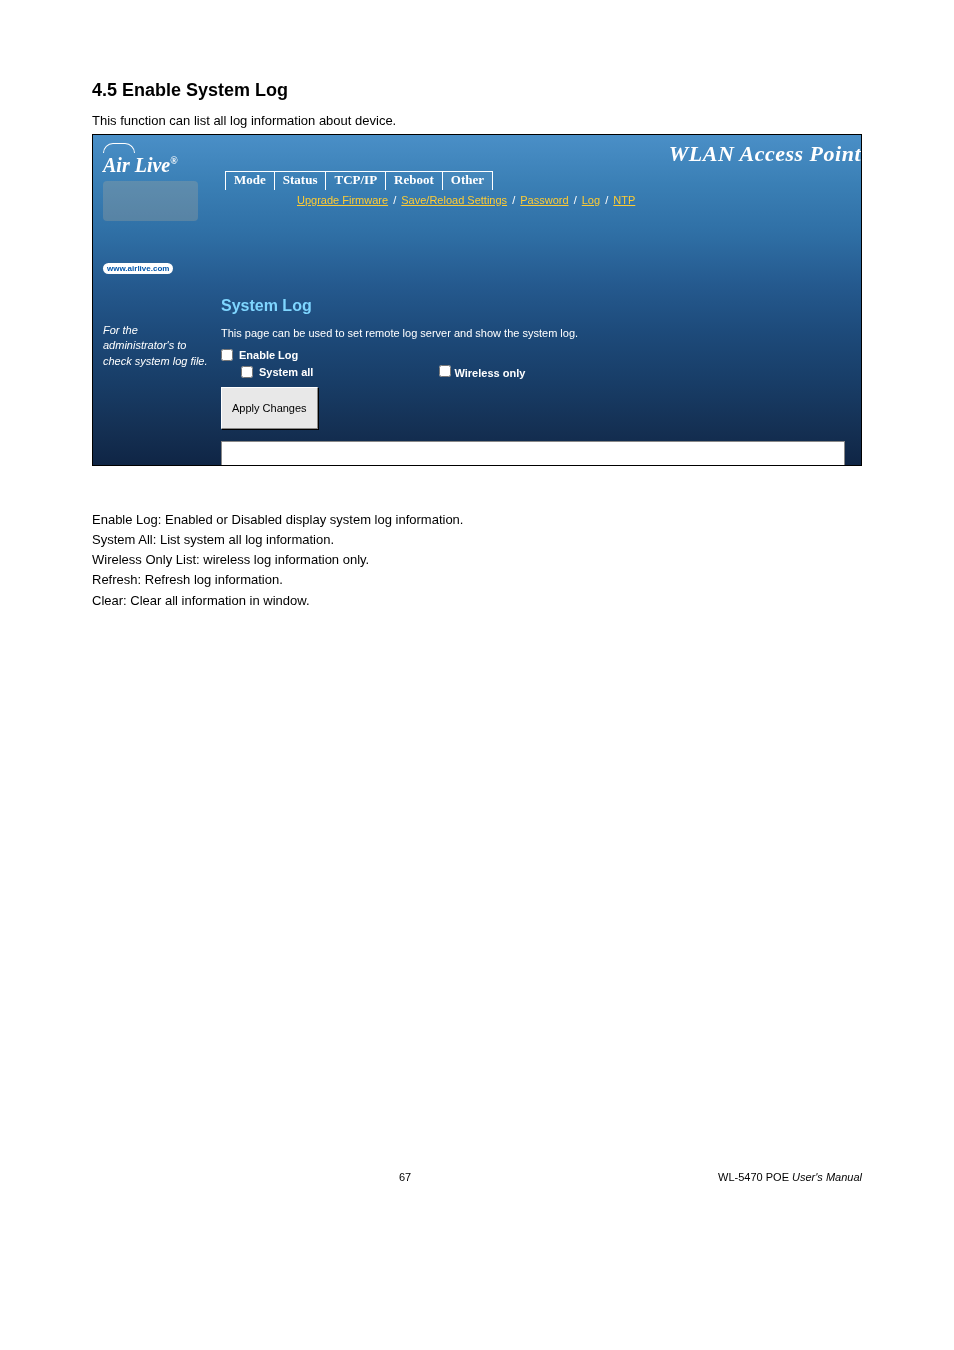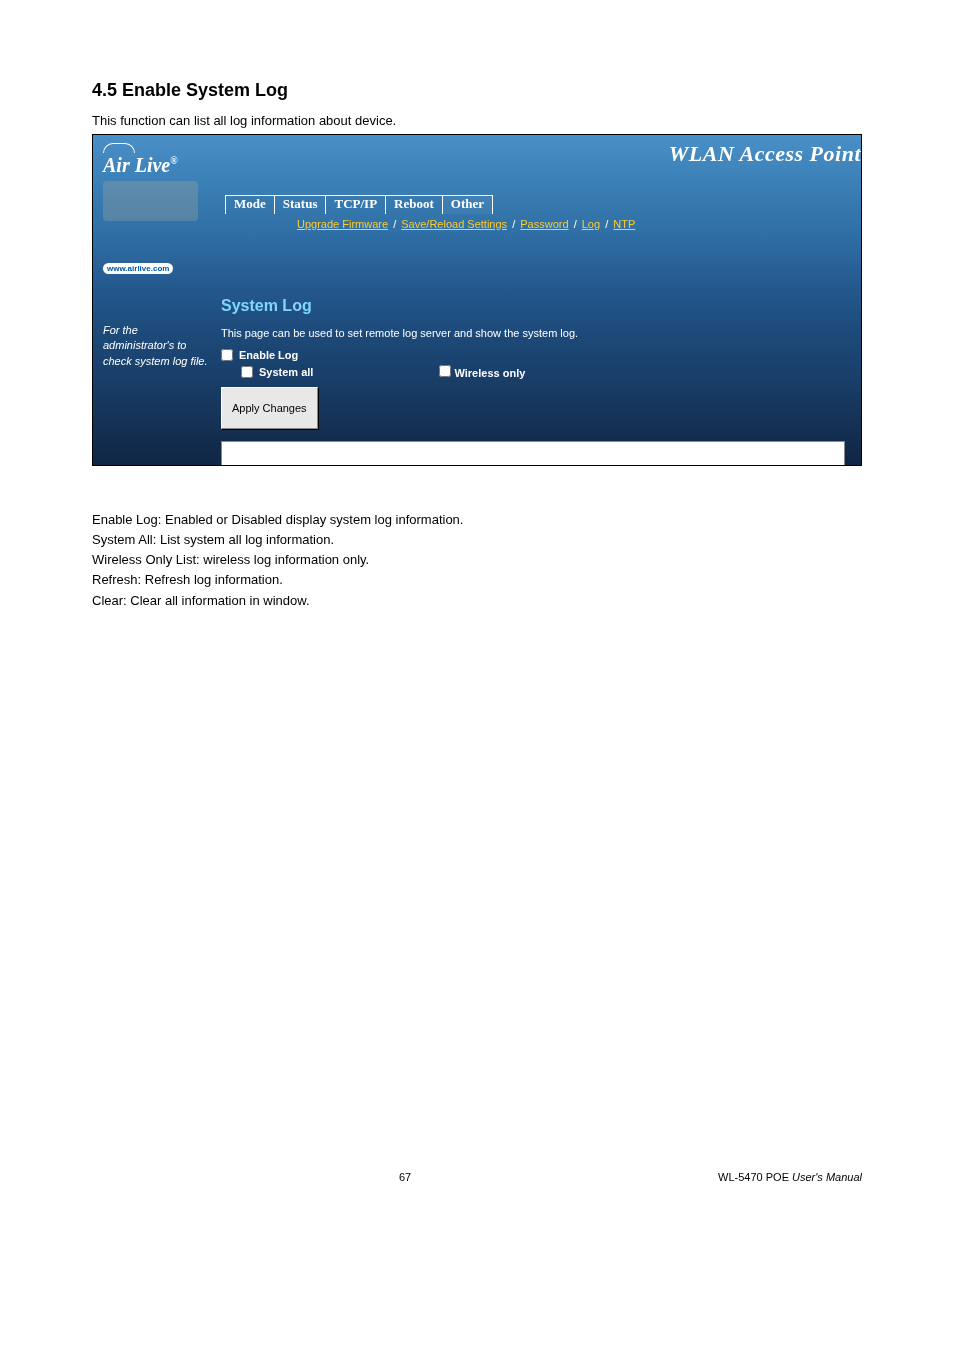--- a/index.html
+++ b/index.html
@@ -92,21 +92,21 @@
     .wlan-title {
       color: #fff;
       font-family: 'Comic Sans MS', cursive;
       font-size: 22px;
       font-weight: bold;
       font-style: italic;
       letter-spacing: 0.5px;
       text-align: right;
     }
     .nav-row {
-      margin-top: 28px;
+      margin-top: 4px;
       display: flex;
       align-items: center;
       gap: 0;
     }
     .nav-tab {
       color: #fff;
       font-family: 'Comic Sans MS', cursive;
       font-size: 13px;
       font-weight: bold;
       padding: 0 8px 1px 8px;

